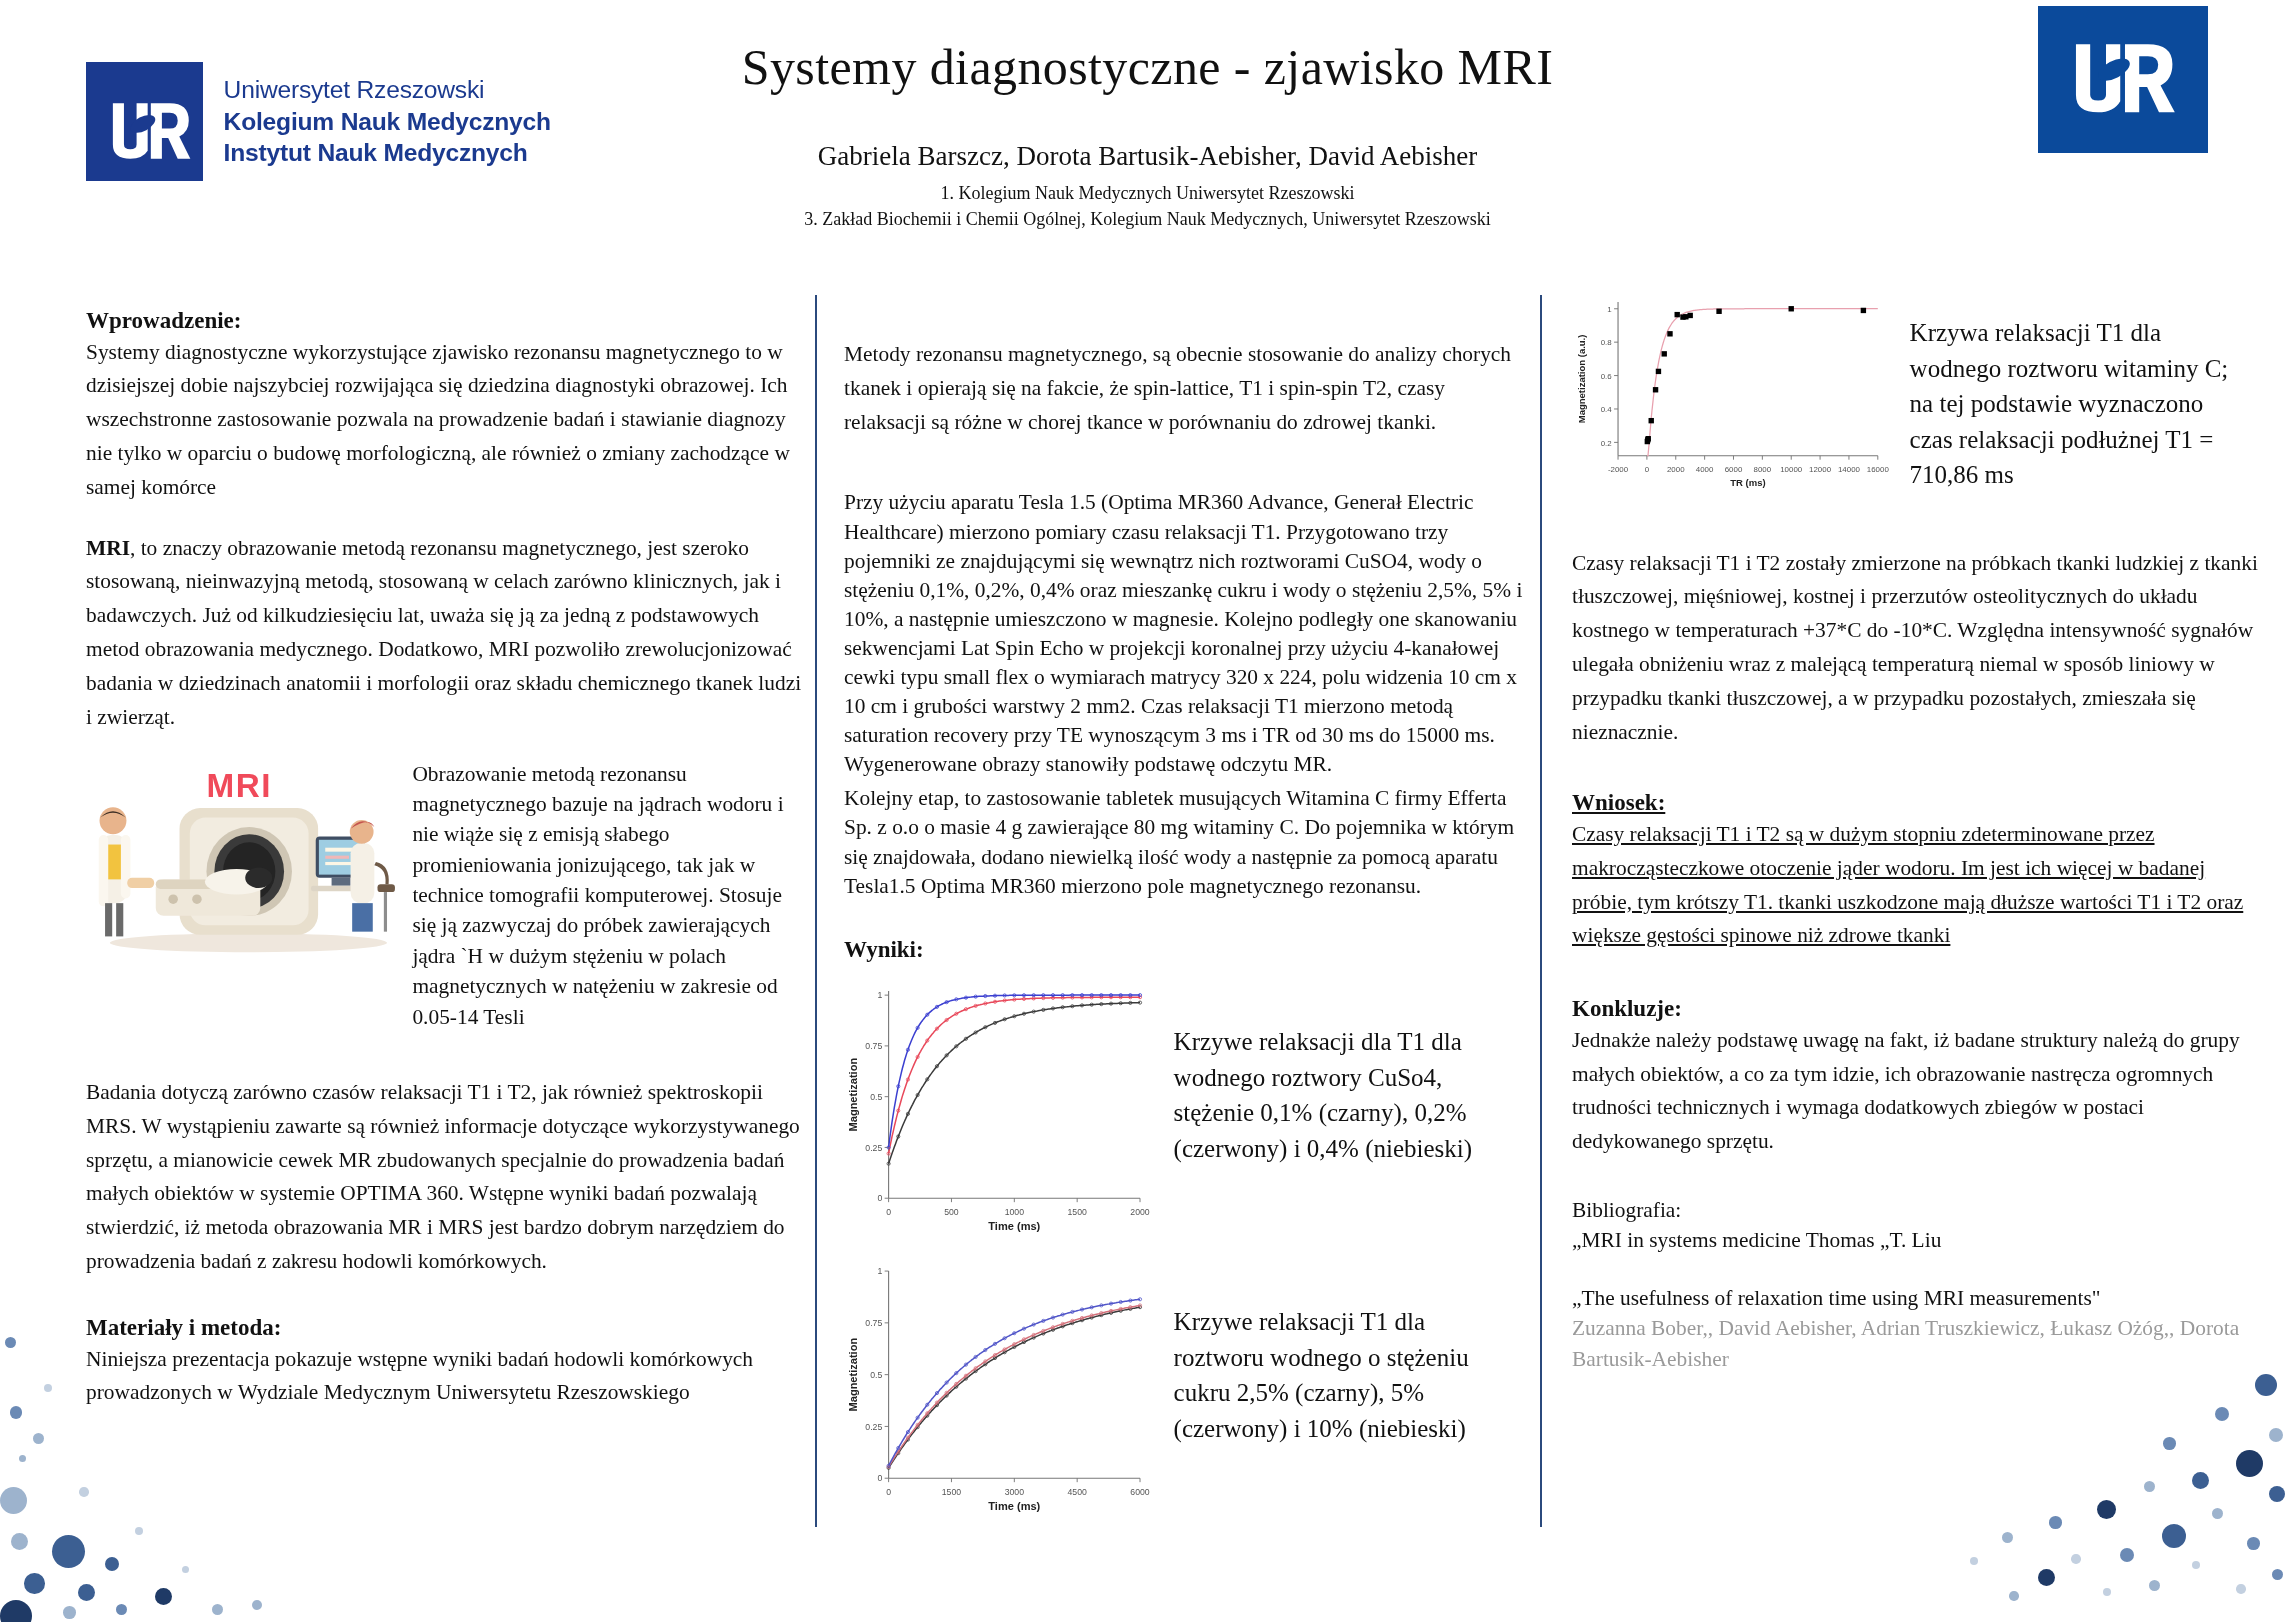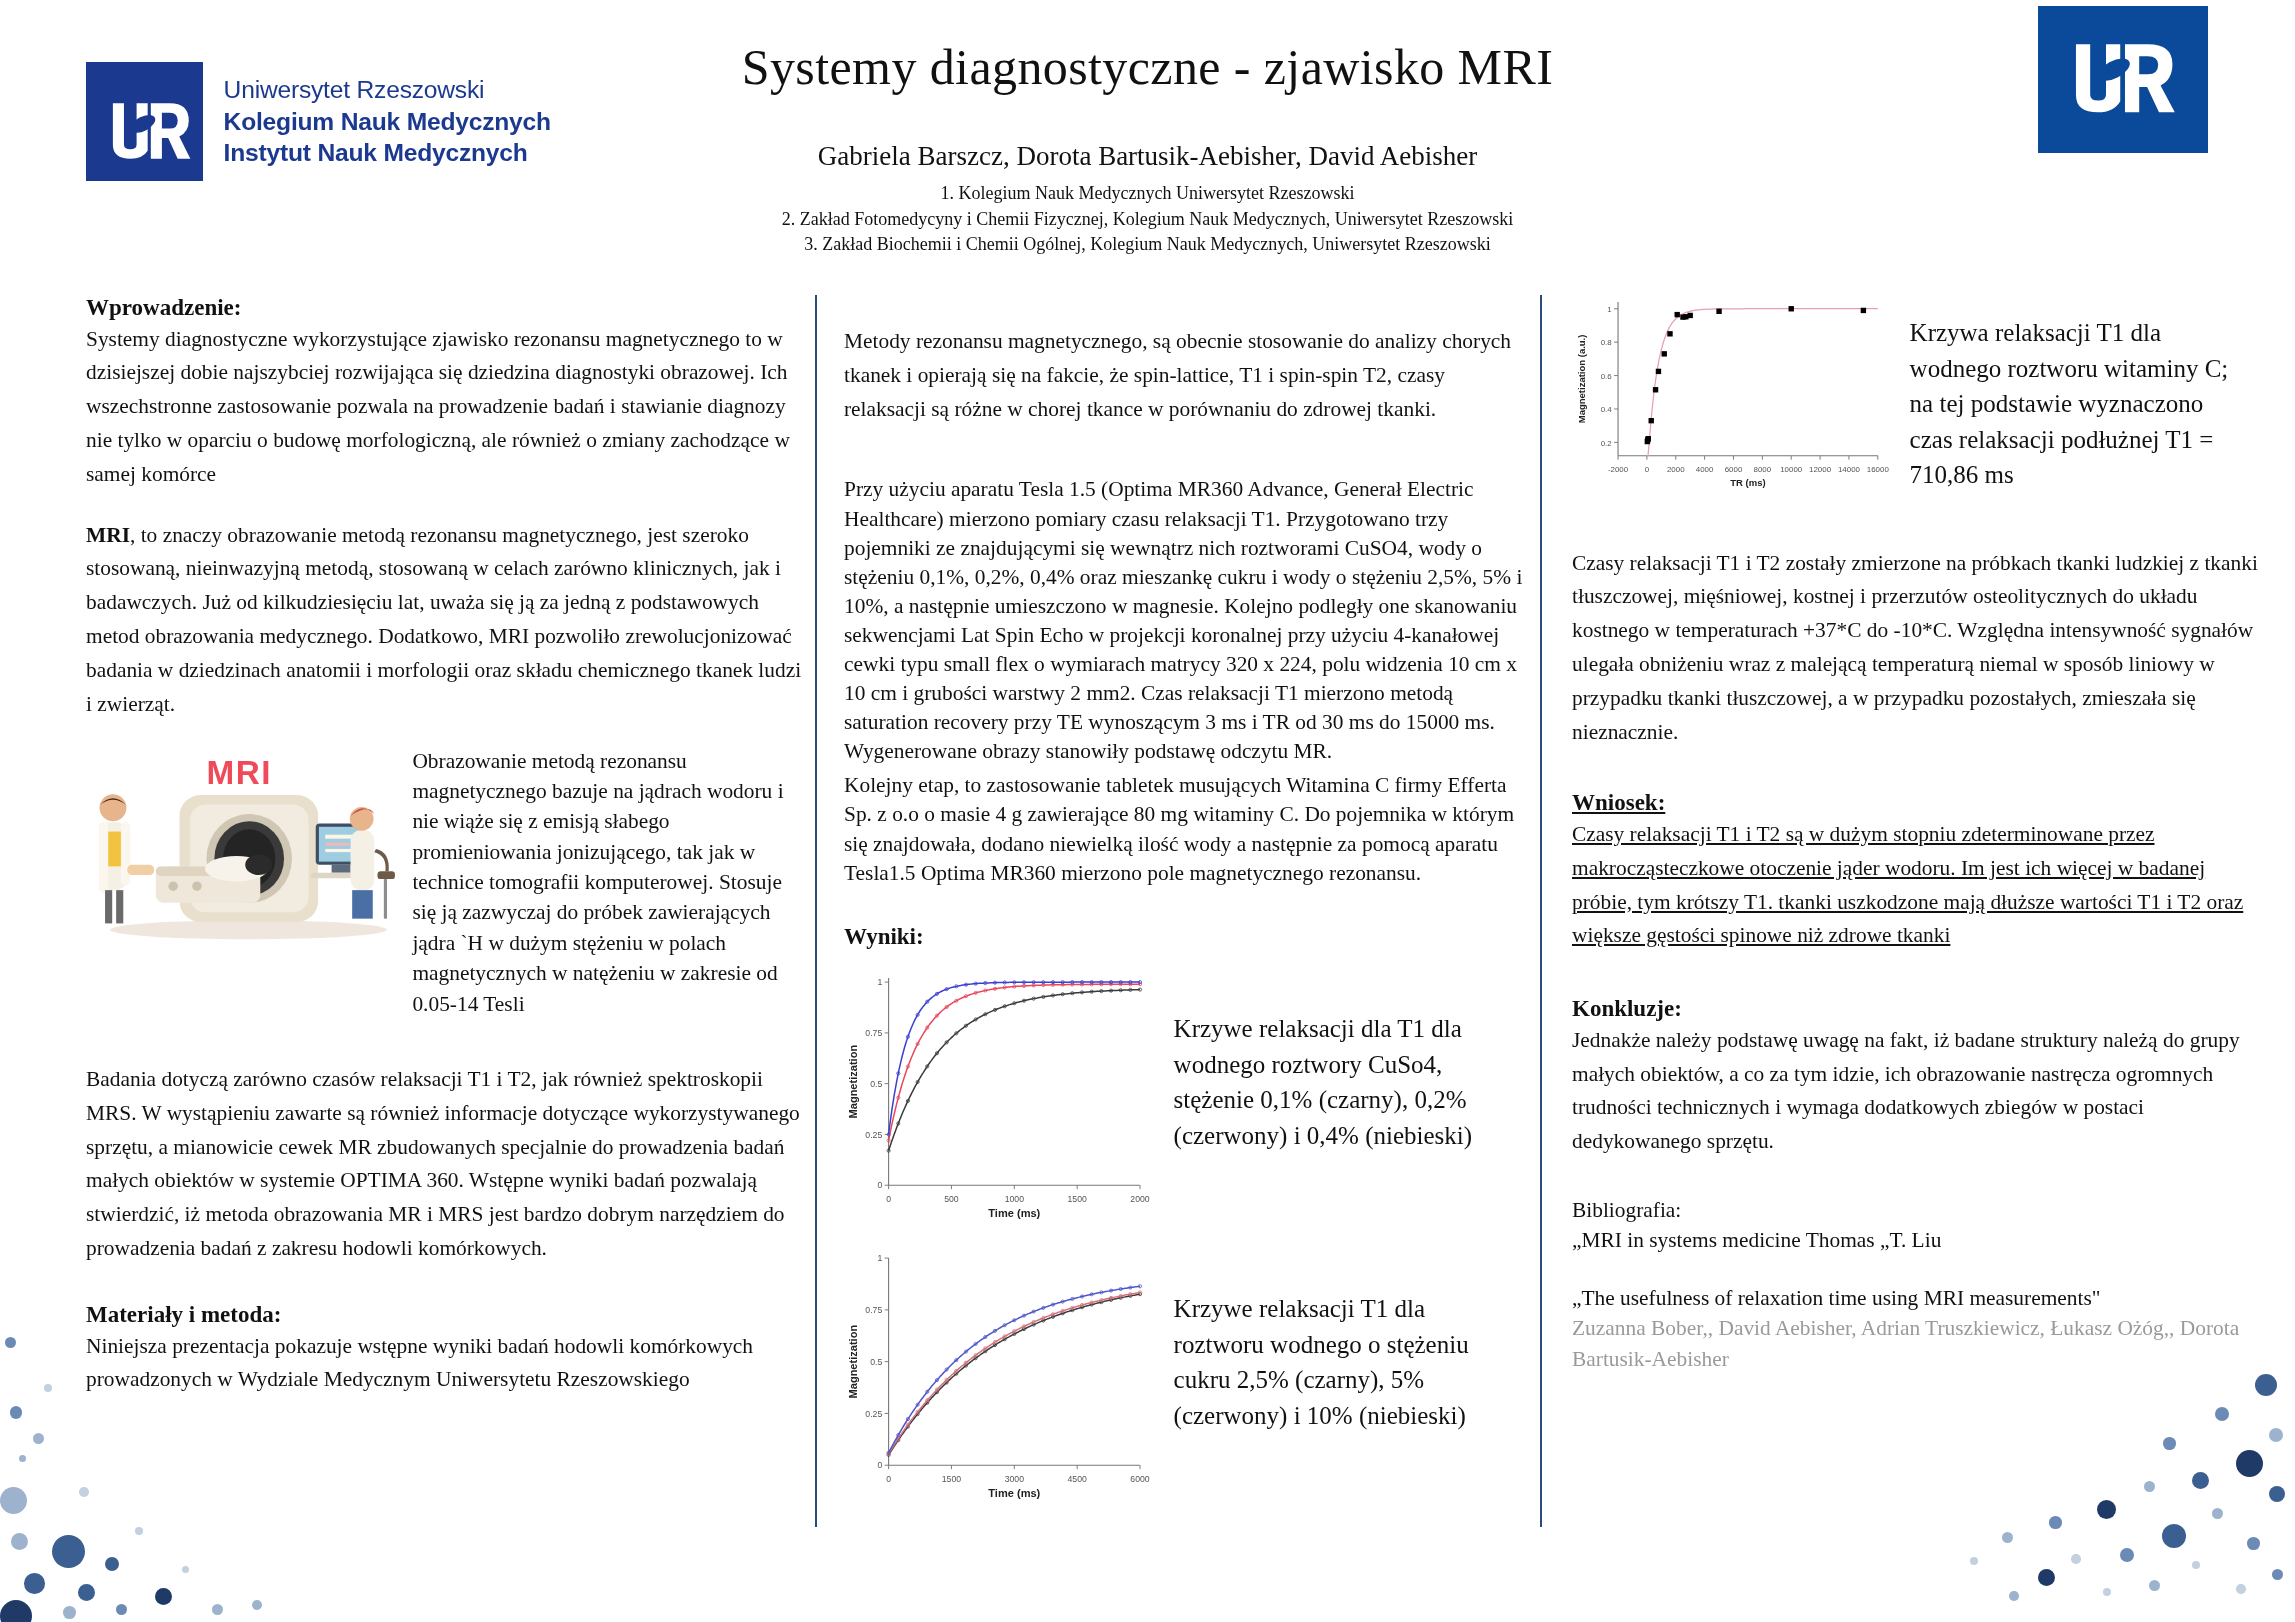--- a/index.html
+++ b/index.html
@@ -22,21 +22,21 @@
   #logo-right{position:absolute;right:87px;top:6.3px;width:170px;height:147px;background:#0b4a9b;}
   #logo-right svg{position:absolute;left:0;top:0;}
 
   #title{position:absolute;left:0;top:38px;width:2295px;text-align:center;
     font-size:50px;font-weight:400;letter-spacing:0.4px;}
   #authors{position:absolute;left:0;top:141px;width:2295px;text-align:center;font-size:27px;}
   #affils{position:absolute;left:0;top:181px;width:2295px;text-align:center;
     font-size:18px;line-height:1.42;}
 
   
-  .col{position:absolute;top:295px;}
+  .col{position:absolute;top:308px;}
   #col-left{left:86px;width:717px;}
   #col-mid{left:844px;width:681px;}
   #col-right{left:1572px;width:697px;}
 
   .divider{position:absolute;top:295px;width:1.6px;background:#2b4a7d;height:1232px;}
   #div1{left:815px;}
   #div2{left:1540px;}
 
   h2.sec{font-size:23px;font-weight:700;margin:0 0 1.6px 0;font-family:"Liberation Serif",serif;}
   p.body{font-size:21.4px;line-height:1.42;margin:0 0 4.8px 0;text-align:left;}
@@ -88,21 +88,20 @@
                Q170 93 170 73 Q170 48 139 48 Z M128 63 L139 63 Q152 63 152 74
                Q152 86 139 86 L128 86 Z" fill="#ffffff"></path>
       <ellipse cx="96" cy="80" rx="22" ry="11" fill="#0b4a9b" transform="rotate(-28 96 80)"></ellipse>
     </svg>
   </div>
 
   <div id="title">Systemy diagnostyczne - zjawisko MRI</div>
   <div id="authors">Gabriela Barszcz, Dorota Bartusik-Aebisher, David Aebisher</div>
   <div id="affils">
     <div>1. Kolegium Nauk Medycznych Uniwersytet Rzeszowski</div>
-    <div>2. Zakład Fotomedycyny i Chemii Fizycznej, Kolegium Nauk Medycznych, Uniwersytet Rzeszowski</div>
     <div>3. Zakład Biochemii i Chemii Ogólnej, Kolegium Nauk Medycznych, Uniwersytet Rzeszowski</div>
   </div>
 </div>
 
 <div class="divider" id="div1"></div>
 <div class="divider" id="div2"></div>
 
 <div class="col" id="col-left">
 
   <div class="blk">

